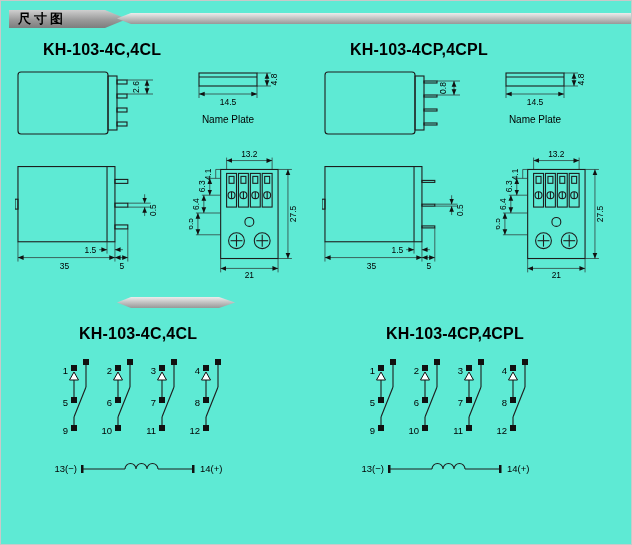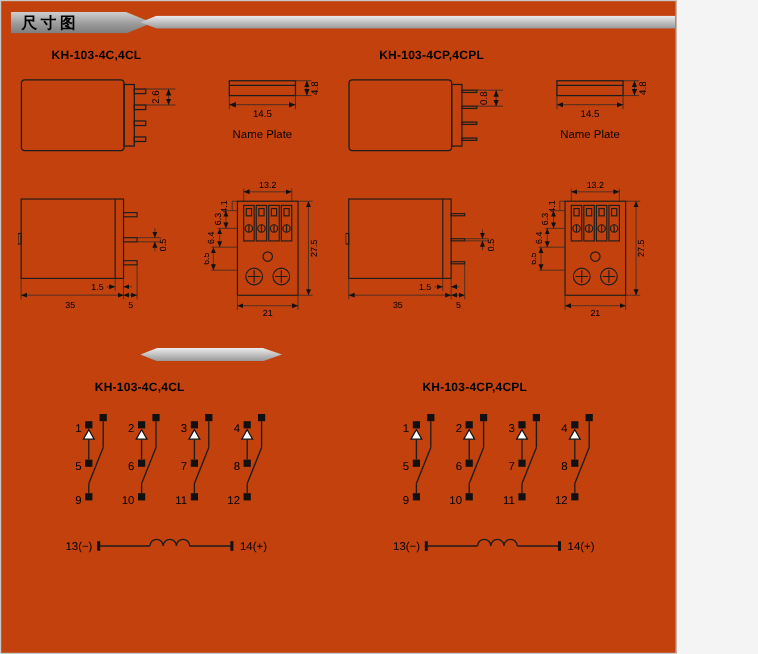--- a/index.html
+++ b/index.html
@@ -1,37 +1,37 @@
 <!DOCTYPE html>
 <html><head>
 <meta charset="utf-8">
 <style>
   * { margin:0; padding:0; box-sizing:border-box; }
   html,body { background:#f4f4f4; }
   body { font-family:"Liberation Sans", sans-serif; color:#000; }
-  .page { width:564px; height:545px; background:#c2410c; border:1px solid #c9c9c9;
+  .page { width:632px; height:545px; background:#5eead4; border:1px solid #c9c9c9;
           padding:6px 8px; position:relative; overflow:hidden; margin:0; }
 
   
   .banner { position:relative; height:20px; margin:2px 0 10px 0; }
   .banner-head { position:absolute; left:0; top:1px; width:118px; height:18px;
     background:linear-gradient(180deg,#cfcfcf 0%,#9a9a9a 55%,#7d7d7d 100%);
     clip-path:polygon(0 0,96px 0,118px 50%,96px 100%,0 100%);
     display:flex; align-items:center; padding-left:9px;
     font-size:13px; font-weight:bold; letter-spacing:3px; color:#000; }
   .banner-tail { position:absolute; top:4px; height:11px;
     background:linear-gradient(180deg,#ececec 0%,#b9b9b9 60%,#989898 100%); }
   .tail-long  { left:108px; right:-8px;
     clip-path:polygon(0 50%,14px 0,100% 0,100% 100%,14px 100%); }
   .tail-short { left:108px; width:118px;
     clip-path:polygon(0 50%,14px 0,calc(100% - 16px) 0,100% 50%,calc(100% - 16px) 100%,14px 100%); }
 
   .cols { display:flex; width:100%; }
   .col  { width:50%; padding:0 2px; }
-  .model-title { font-size:10px; font-weight:bold; margin:2px 0 8px 12px; letter-spacing:0.2px;padding-left:20px; }
+  .model-title { font-size:16px; font-weight:bold; margin:2px 0 8px 12px; letter-spacing:0.2px;padding-left:20px; }
   .model-title.wt { margin-left:48px; }
 
   .dim-row { display:flex; align-items:flex-start; gap:16px; margin-left:4px; }
   .dim-row + .dim-row { margin-top:4px; }
   .fv { margin-top:18px; }
 
   .wire-wrap { margin-left:22px; }
 
   
   .o { fill:none; stroke:#1d1d1d; stroke-width:1.1; }

